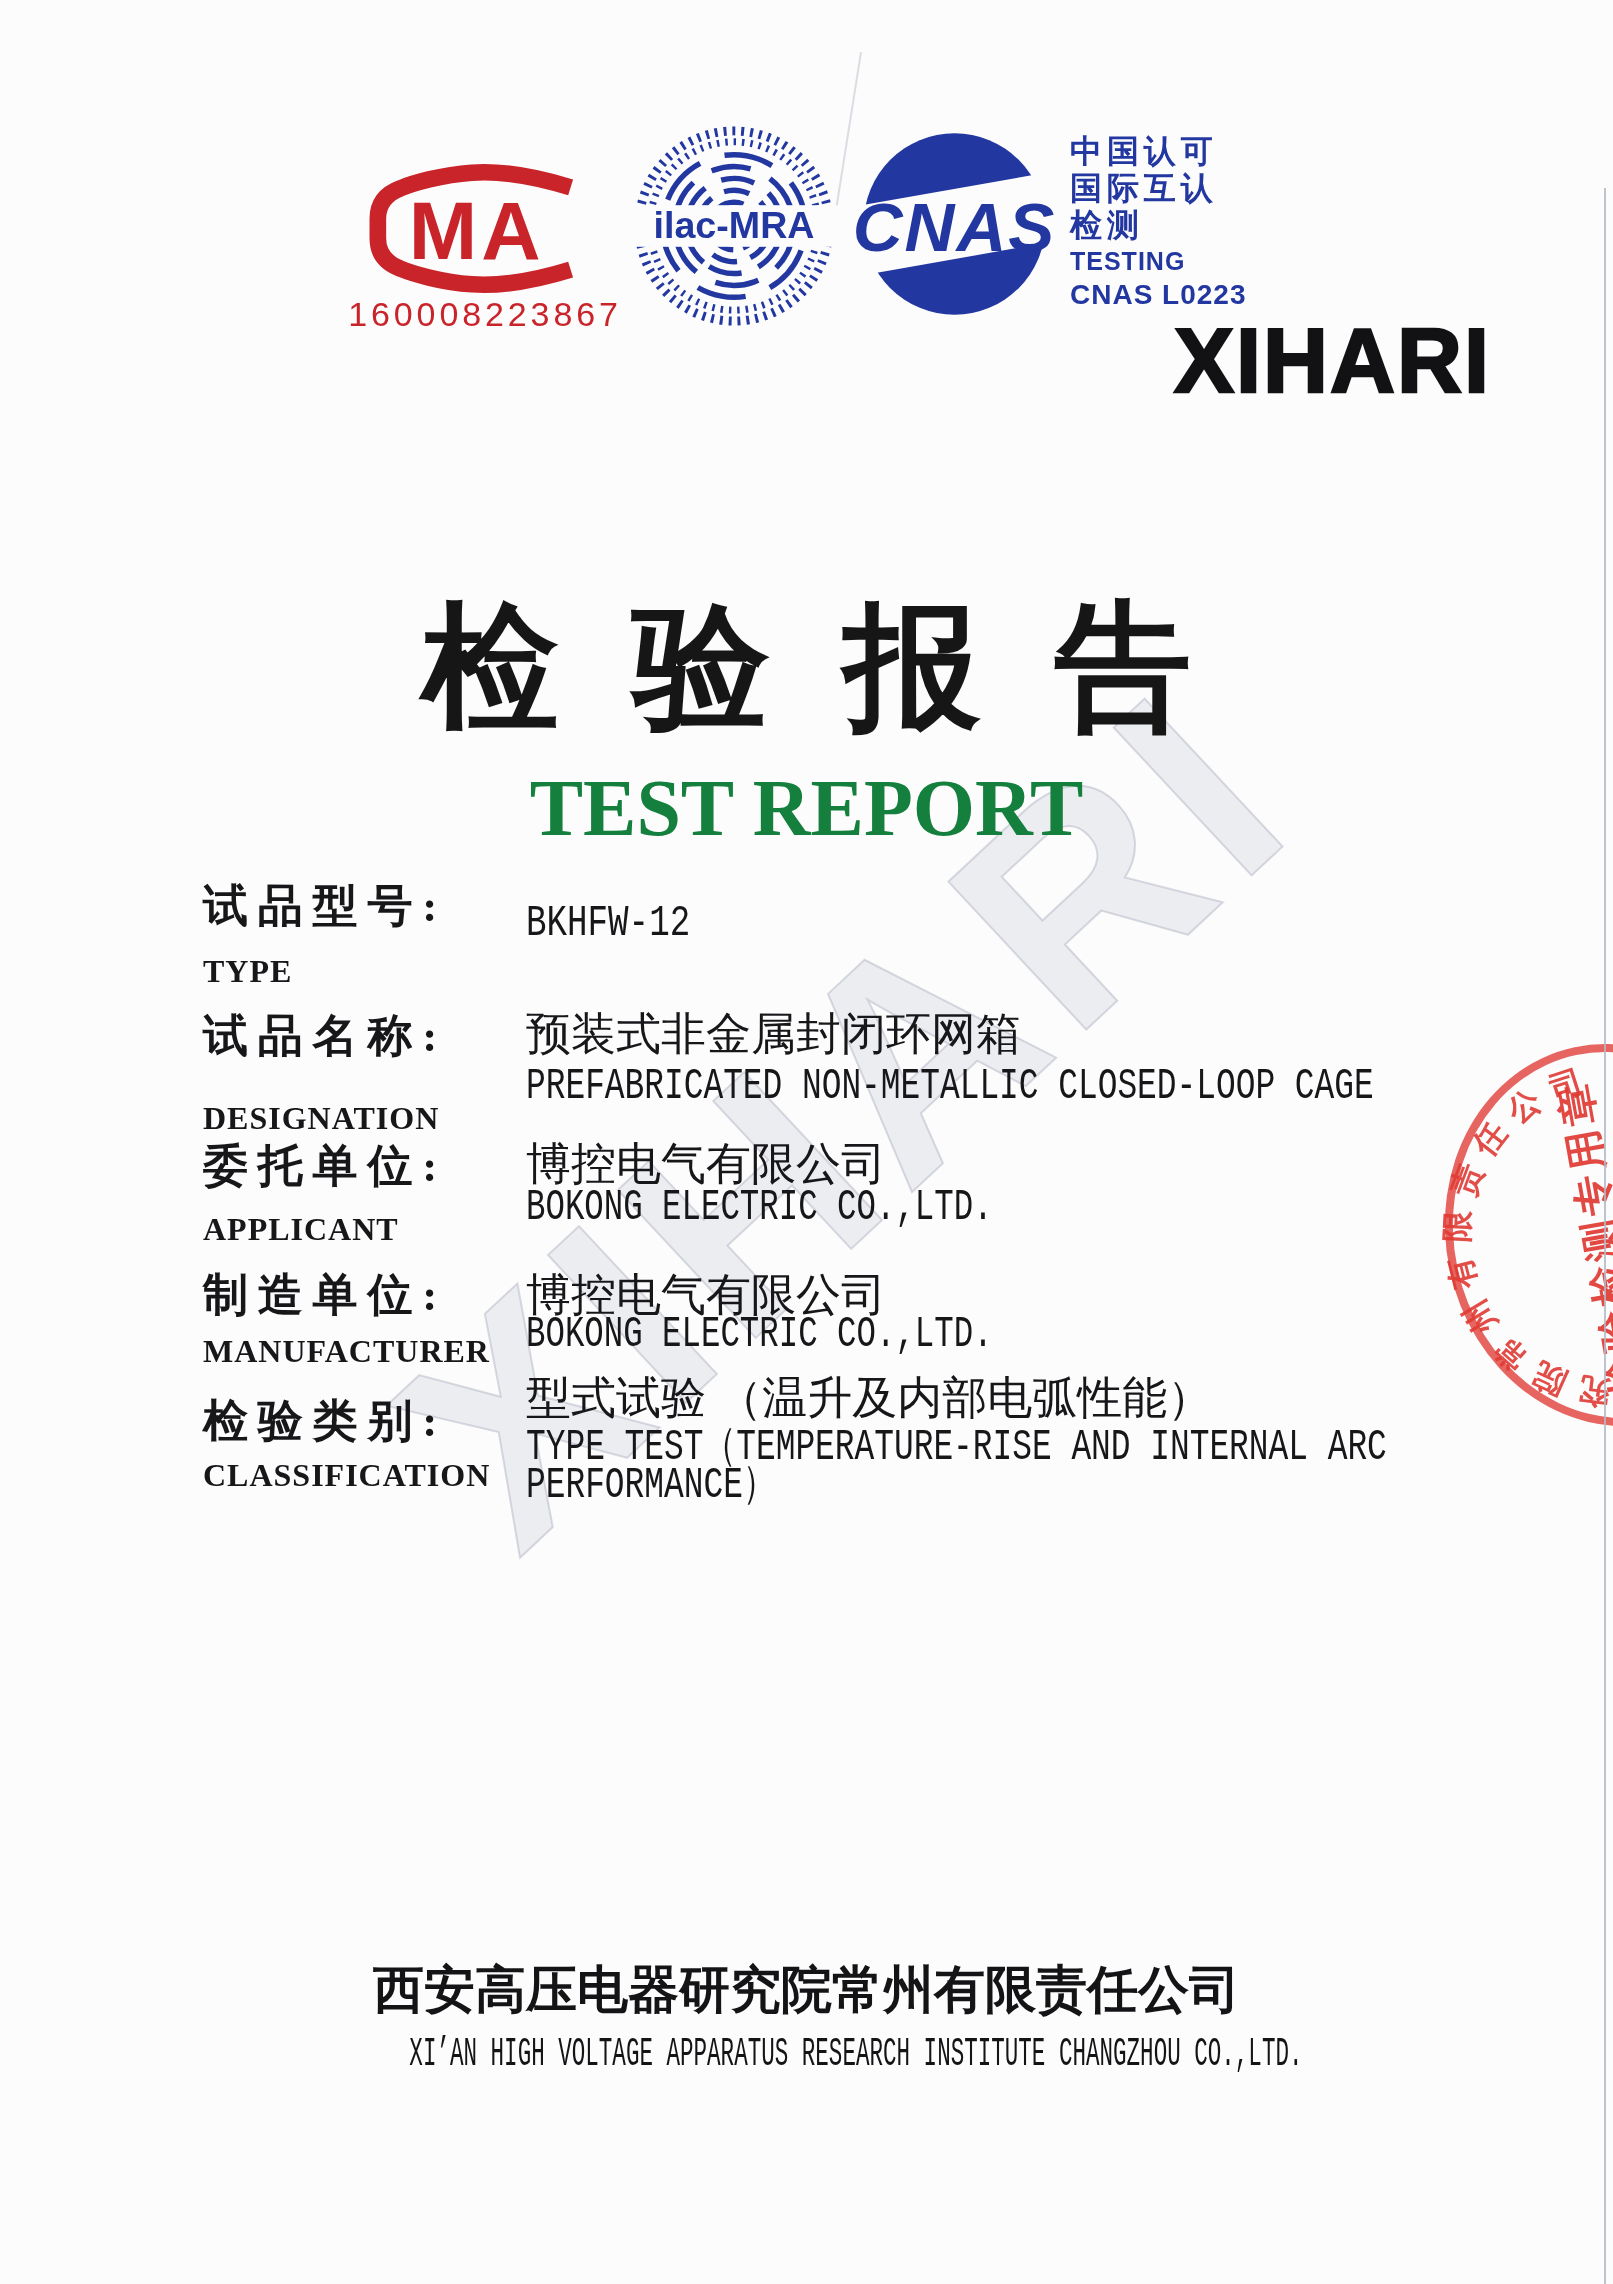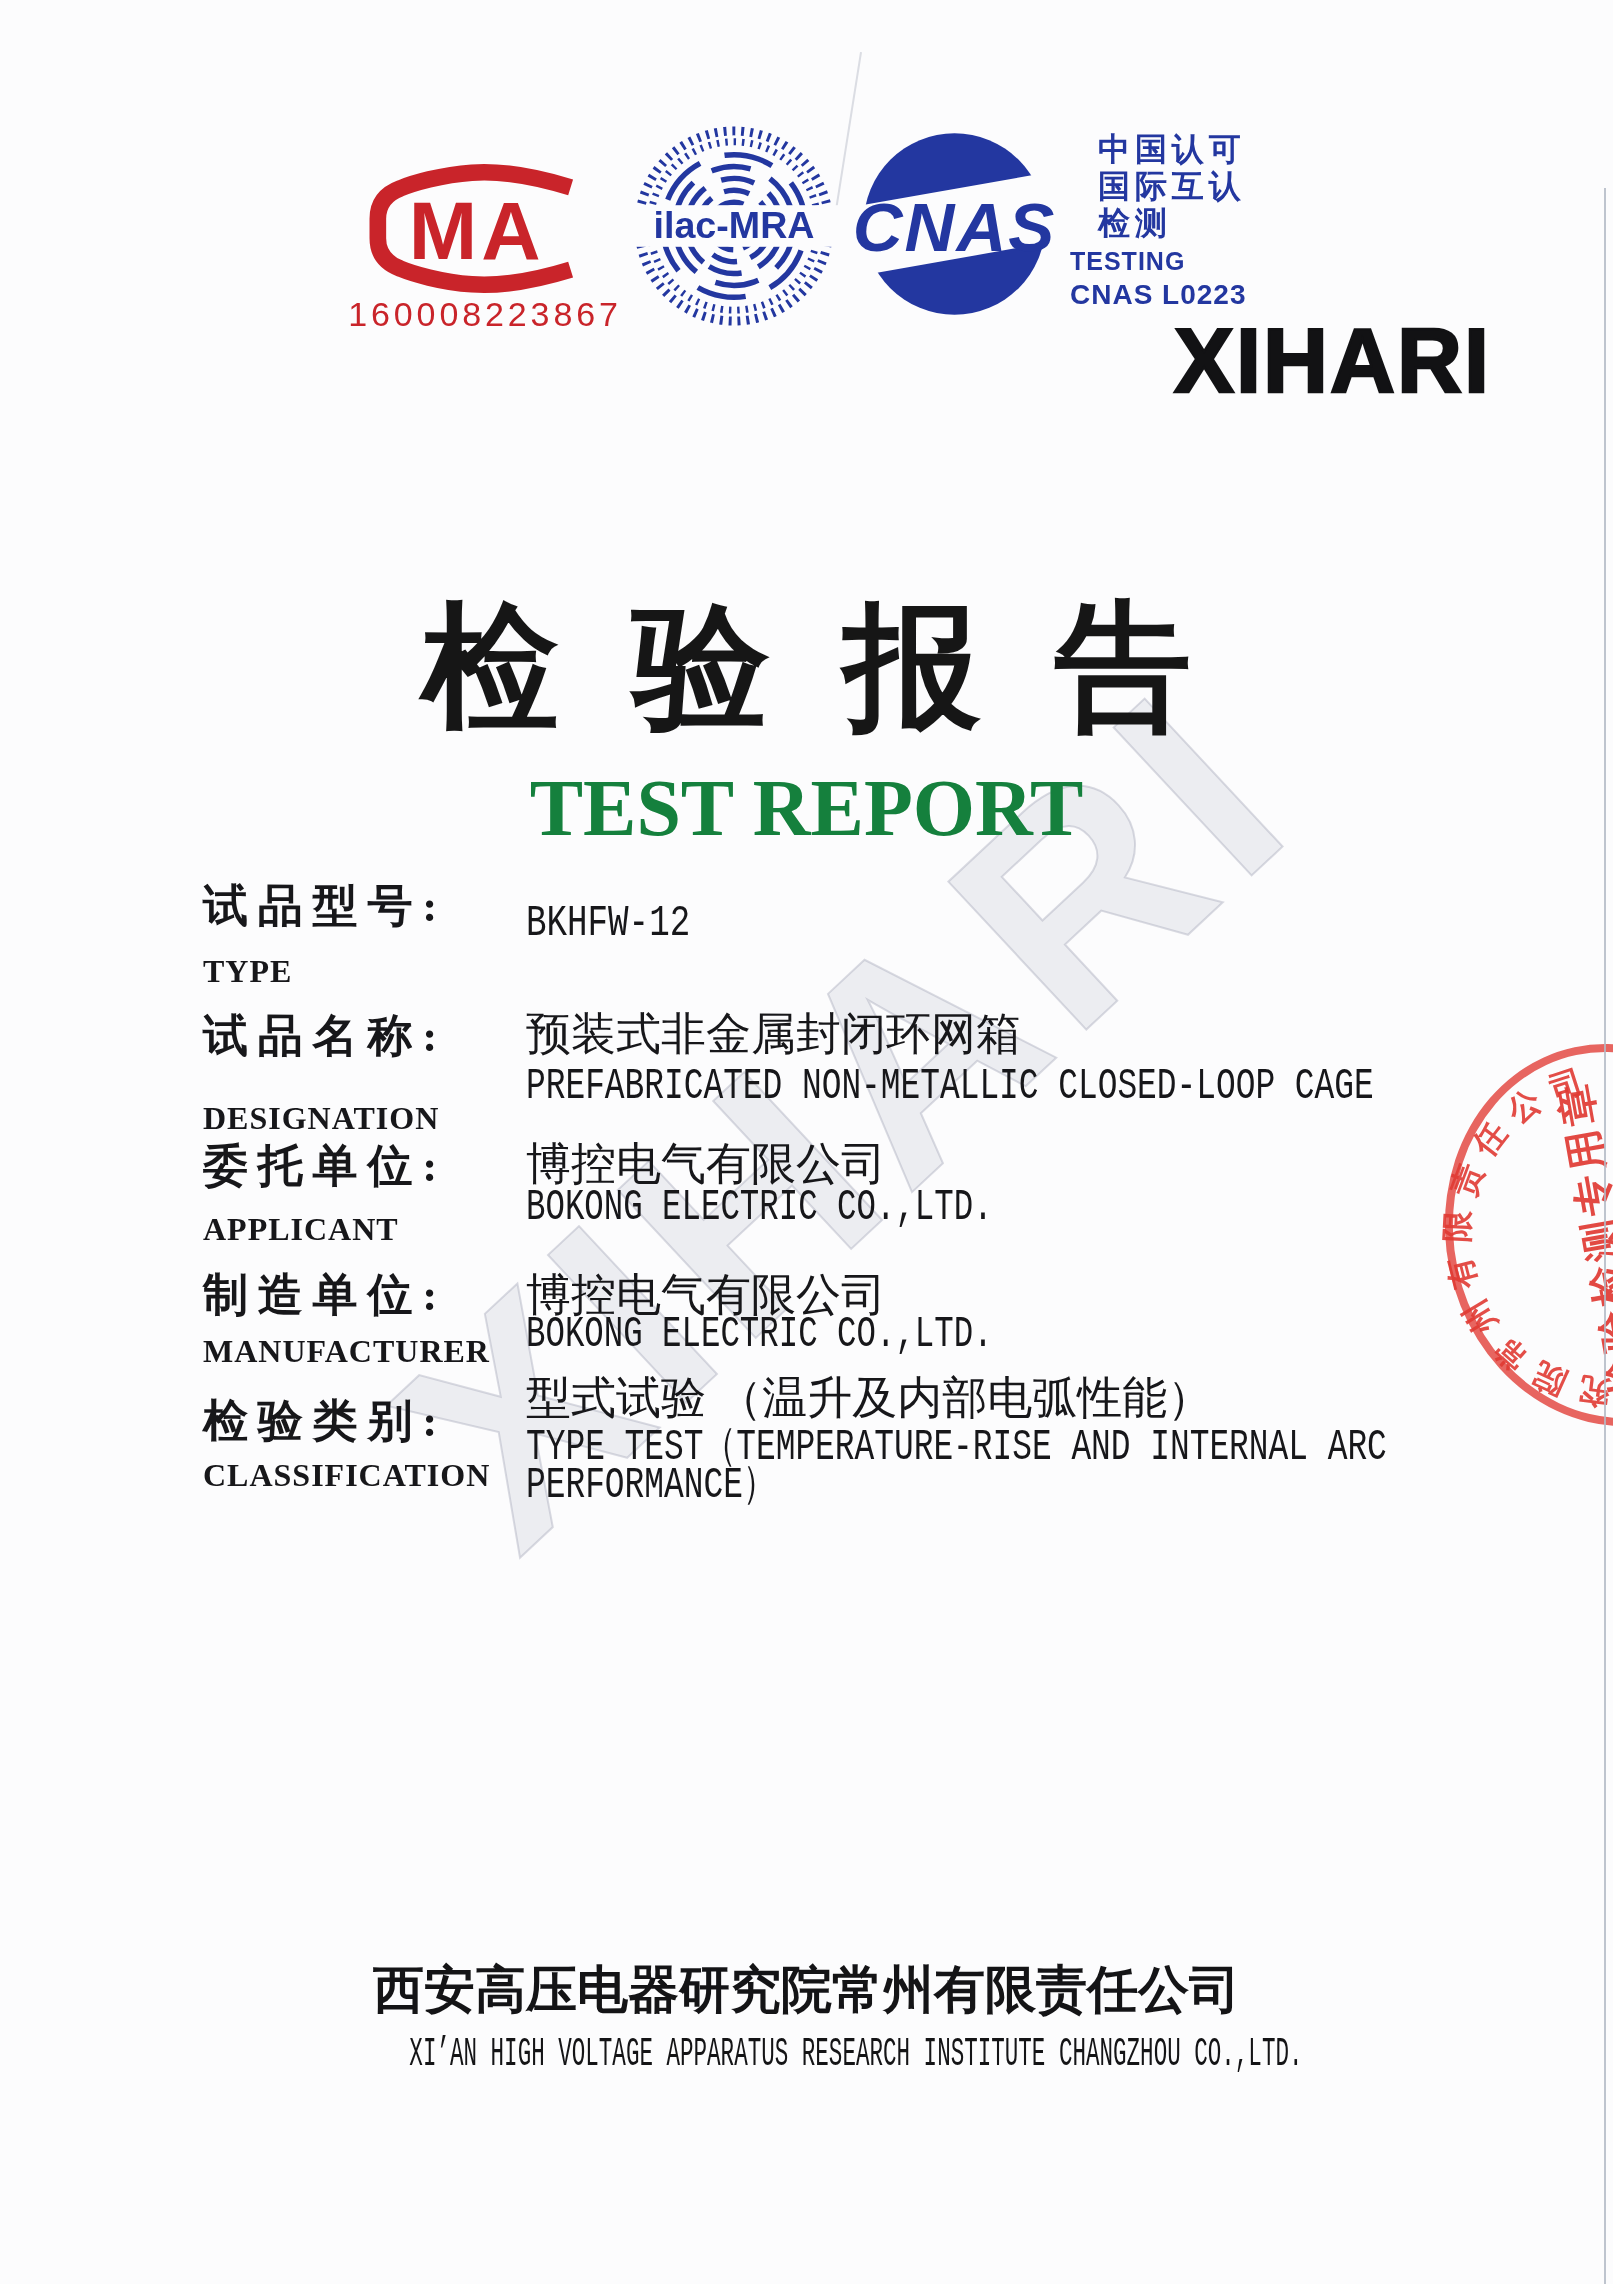--- a/index.html
+++ b/index.html
@@ -33,21 +33,21 @@
   .cma-number{
     left:343px; top:295px; width:284px; text-align:center; z-index:2;
     font-size:34px; letter-spacing:3.9px; color:var(--red,#c9242a);
     font-family:"Liberation Sans", sans-serif;
   }
   .ilac-svg{left:630px; top:122px; z-index:2;}
   .cnas-svg{left:843px; top:130px; z-index:2;}
 
   .accr{left:1070px; top:133px; z-index:2; color:var(--blue,#2337a0);}
   .accr .zh{font-size:32px; font-weight:bold; line-height:37px; letter-spacing:4.9px;
-            font-family:Liberation Mono, monospace;margin-left:28px;}
+            font-family:Liberation Serif, serif;}
   .accr .en1{font-size:25px; font-weight:bold; line-height:35px; letter-spacing:1px;}
   .accr .en2{font-size:28px; font-weight:bold; line-height:31px; letter-spacing:1px;}
 
   .brand{
     left:1019px; top:310px; width:472px; text-align:right; z-index:2;
     font-size:90px; font-weight:bold; letter-spacing:2px; color:#121214;
     -webkit-text-stroke:2.5px #121214;
     font-family:"Liberation Sans", sans-serif;
   }
 

